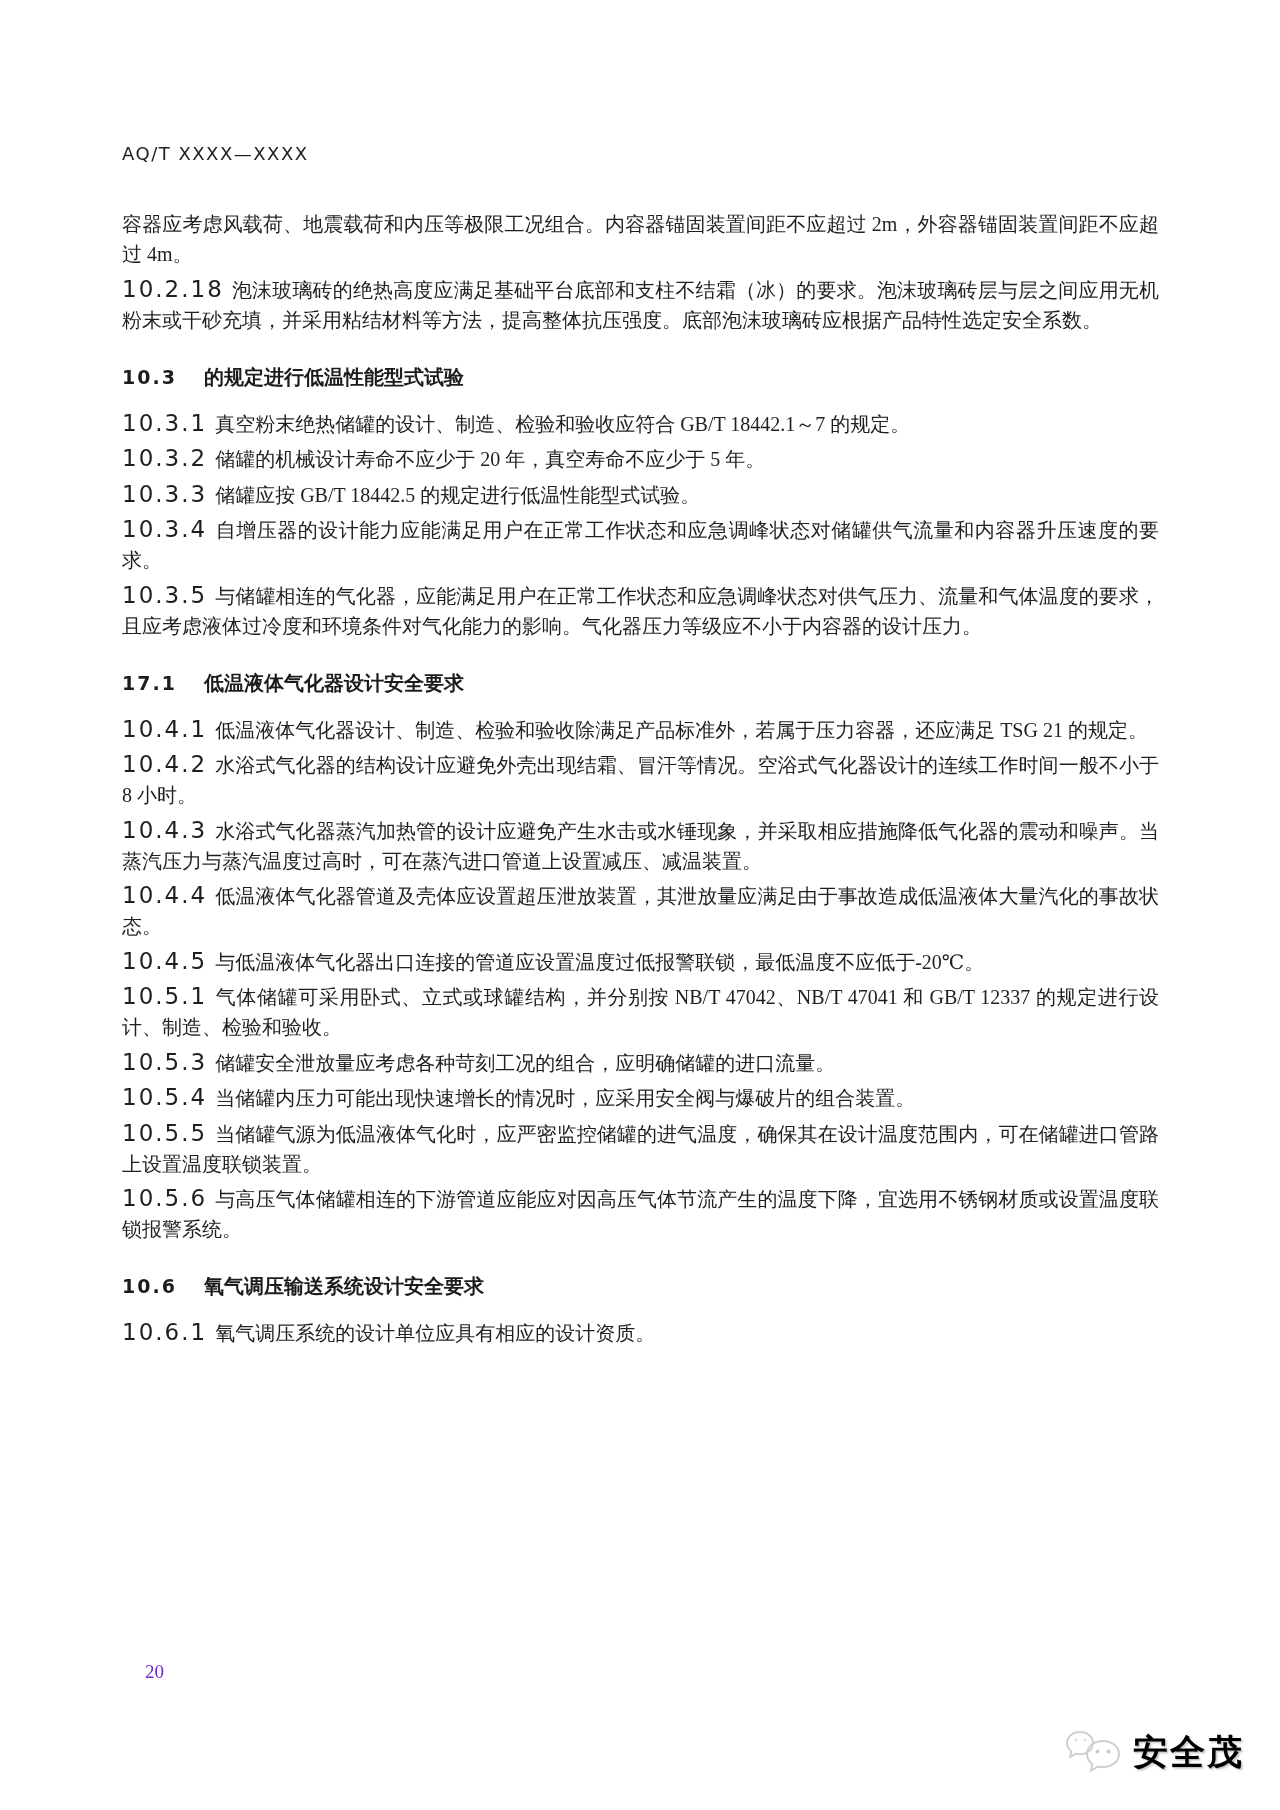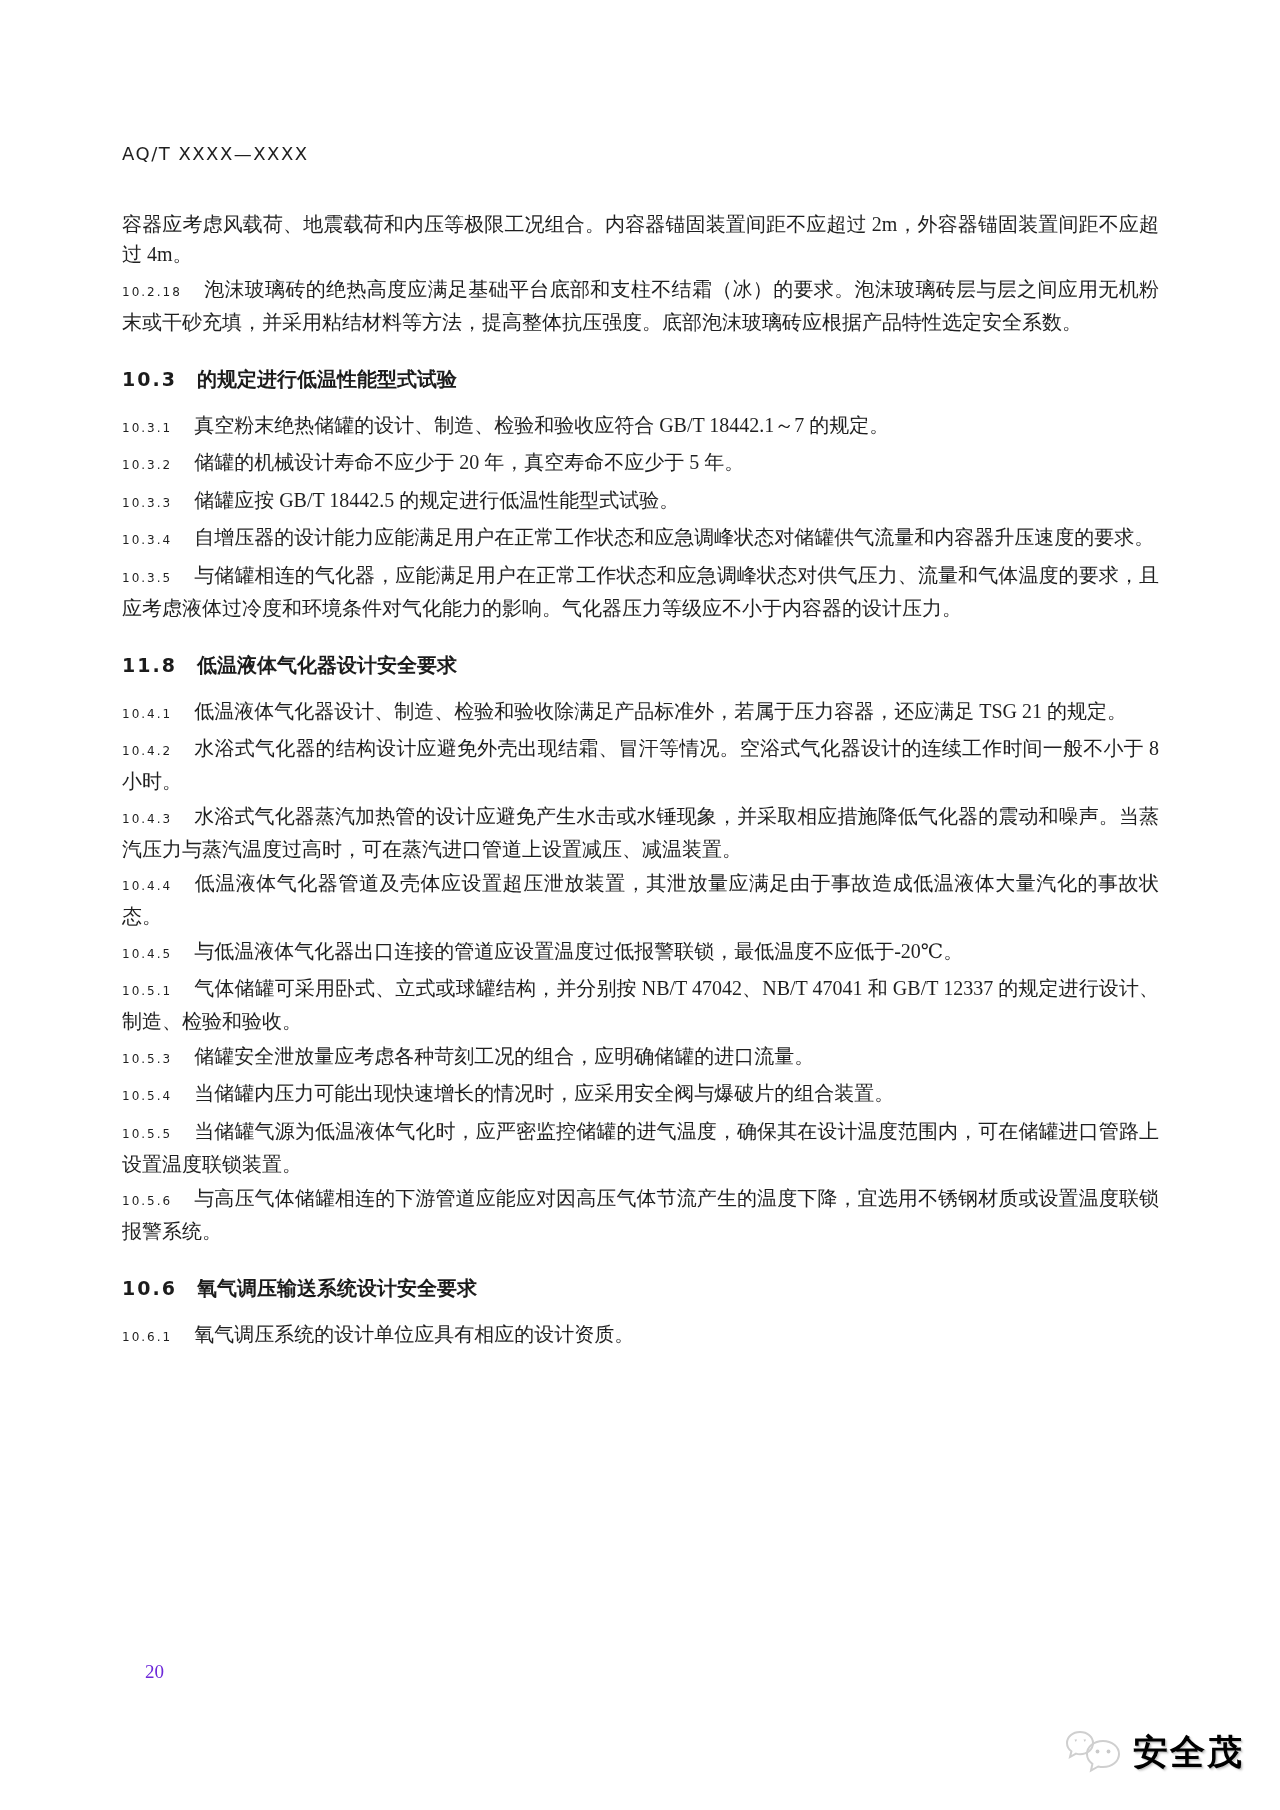--- a/index.html
+++ b/index.html
@@ -33,28 +33,28 @@
   .content h3{
     font-family:"DejaVu Sans","Liberation Sans",sans-serif;
     font-weight:bold;
     font-size:20px;
     line-height:30px;
     margin:27px 0 16px 0;
     color:#1c1c1c;
   }
   .num{
     font-family:"DejaVu Sans","Liberation Sans",sans-serif;
-    font-size:12px;
+    font-size:23px;
     letter-spacing:2px;
-    margin-right:22px;
+    margin-right:8px;
     white-space:nowrap;
   }
   h3 .num{
     font-size:19px;
-    margin-right:20px;
+    margin-right:27px;
     letter-spacing:2px;
   }
   .page-number{
     position:absolute;
     left:145px;
     top:1660px;
     font-size:19px;
     line-height:24px;
     color:#6d28d9;
     font-family:"Liberation Serif","DejaVu Serif",serif;
@@ -86,21 +86,21 @@
 
   <div class="content">
       <p><span>容器应考虑风载荷、地震载荷和内压等极限工况组合。内容器锚固装置间距不应超过 2m，外容器锚固装置间距不应超过 4m。</span></p>
       <p><span class="num">10.2.18</span><span>泡沫玻璃砖的绝热高度应满足基础平台底部和支柱不结霜（冰）的要求。泡沫玻璃砖层与层之间应用无机粉末或干砂充填，并采用粘结材料等方法，提高整体抗压强度。底部泡沫玻璃砖应根据产品特性选定安全系数。</span></p>
       <h3><span class="num">10.3</span><span>的规定进行低温性能型式试验</span></h3>
       <p><span class="num">10.3.1</span><span>真空粉末绝热储罐的设计、制造、检验和验收应符合 GB/T 18442.1～7 的规定。</span></p>
       <p><span class="num">10.3.2</span><span>储罐的机械设计寿命不应少于 20 年，真空寿命不应少于 5 年。</span></p>
       <p><span class="num">10.3.3</span><span>储罐应按 GB/T 18442.5 的规定进行低温性能型式试验。</span></p>
       <p><span class="num">10.3.4</span><span>自增压器的设计能力应能满足用户在正常工作状态和应急调峰状态对储罐供气流量和内容器升压速度的要求。</span></p>
       <p><span class="num">10.3.5</span><span>与储罐相连的气化器，应能满足用户在正常工作状态和应急调峰状态对供气压力、流量和气体温度的要求，且应考虑液体过冷度和环境条件对气化能力的影响。气化器压力等级应不小于内容器的设计压力。</span></p>
-      <h3><span class="num">11.8</span><span>低温液体气化器设计安全要求</span></h3>
+      <h3><span class="num">17.1</span><span>低温液体气化器设计安全要求</span></h3>
       <p><span class="num">10.4.1</span><span>低温液体气化器设计、制造、检验和验收除满足产品标准外，若属于压力容器，还应满足 TSG 21 的规定。</span></p>
       <p><span class="num">10.4.2</span><span>水浴式气化器的结构设计应避免外壳出现结霜、冒汗等情况。空浴式气化器设计的连续工作时间一般不小于 8 小时。</span></p>
       <p><span class="num">10.4.3</span><span>水浴式气化器蒸汽加热管的设计应避免产生水击或水锤现象，并采取相应措施降低气化器的震动和噪声。当蒸汽压力与蒸汽温度过高时，可在蒸汽进口管道上设置减压、减温装置。</span></p>
       <p><span class="num">10.4.4</span><span>低温液体气化器管道及壳体应设置超压泄放装置，其泄放量应满足由于事故造成低温液体大量汽化的事故状态。</span></p>
       <p><span class="num">10.4.5</span><span>与低温液体气化器出口连接的管道应设置温度过低报警联锁，最低温度不应低于-20℃。</span></p>
       <p><span class="num">10.5.1</span><span>气体储罐可采用卧式、立式或球罐结构，并分别按 NB/T 47042、NB/T 47041 和 GB/T 12337 的规定进行设计、制造、检验和验收。</span></p>
       <p><span class="num">10.5.3</span><span>储罐安全泄放量应考虑各种苛刻工况的组合，应明确储罐的进口流量。</span></p>
       <p><span class="num">10.5.4</span><span>当储罐内压力可能出现快速增长的情况时，应采用安全阀与爆破片的组合装置。</span></p>
       <p><span class="num">10.5.5</span><span>当储罐气源为低温液体气化时，应严密监控储罐的进气温度，确保其在设计温度范围内，可在储罐进口管路上设置温度联锁装置。</span></p>
       <p><span class="num">10.5.6</span><span>与高压气体储罐相连的下游管道应能应对因高压气体节流产生的温度下降，宜选用不锈钢材质或设置温度联锁报警系统。</span></p>

